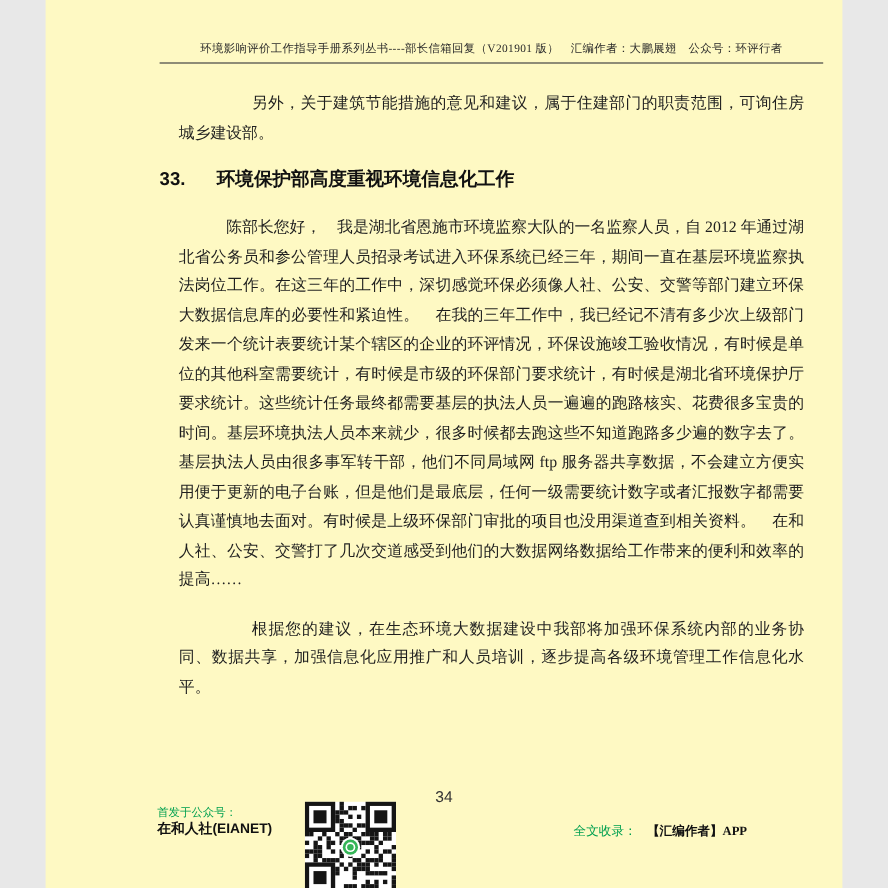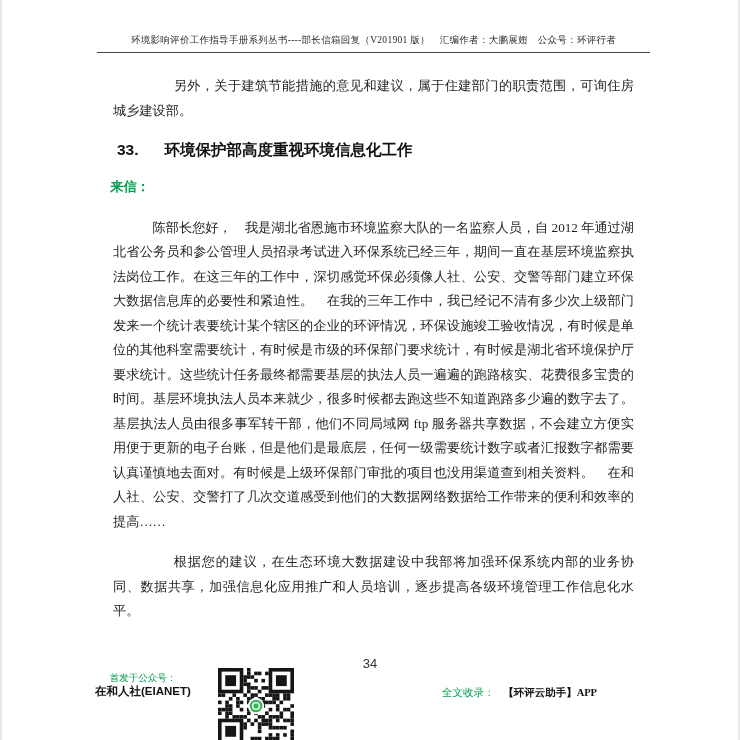--- a/index.html
+++ b/index.html
@@ -1,17 +1,17 @@
 <!DOCTYPE html>
 <html><head>
 <meta charset="utf-8">
 <style>
   html,body{margin:0;padding:0;background:#e8e8e8;}
   .page{
-    position:relative;width:736px;height:740px;background:#ffffff;
+    position:relative;width:664px;height:740px;background:#fef9c3;
     font-family:"Liberation Serif","DejaVu Serif",serif;
     color:#1f1f1f;overflow:hidden;margin:0 auto;text-decoration:underline;
   }
   
   .doc-header{
     position:absolute;top:34px;left:95px;width:553px;
     text-align:center;font-size:9.5px;letter-spacing:.3px;
     color:#2a2a2a;padding-bottom:5px;border-bottom:1.5px solid #444;
     font-family:"Liberation Serif","DejaVu Serif",serif;
   }
@@ -23,32 +23,31 @@
   .para{margin:16px;}
   .para.indent-deep{text-indent:4.6em;}
   .para.indent-std{text-indent:3em;}
   .section-heading{
     margin:16px 0 14px 0;font-weight:bold;font-size:15.5px;
     color:#111;line-height:22px;
   }
   .section-heading .num{
     font-family:"Liberation Sans","DejaVu Sans",sans-serif;
     margin-right:26px;
-    margin-left:20px;
   }
   .label-line{margin:0 0 0 0;text-indent:1em;}
   .label-green{color:#00a050;font-weight:bold;}
   
   .page-number{
     position:absolute;left:0;right:0;top:656px;text-align:center;
     font-size:13px;color:#333;
     font-family:"Liberation Sans","DejaVu Sans",sans-serif;
   }
   .footer-left{
-    position:absolute;left:93px;top:672px;line-height:13px;text-align:center;
+    position:absolute;left:93px;top:672px;line-height:13px;
   }
   .footer-left .l1{font-size:9.5px;color:#00a050;}
   .footer-left .l2{
     font-size:11.5px;font-weight:bold;color:#111;
     font-family:"Liberation Sans","DejaVu Sans",sans-serif;
   }
   .qr-wrap{
     position:absolute;left:216px;top:668px;width:76px;height:76px;
   }
   .footer-right{
@@ -70,23 +69,20 @@
   </div>
 
   <div class="doc-body">
 
     <p class="para indent-deep">另外，关于建筑节能措施的意见和建议，属于住建部门的职责范围，可询住房城乡建设部。</p>
 
     <h2 class="section-heading">
       <span class="num">33.</span><span>环境保护部高度重视环境信息化工作</span>
     </h2>
 
-    <p class="para label-line">
-      <span class="label-green">来信：</span>
-    </p>
 
     <p class="para indent-std">陈部长您好，　我是湖北省恩施市环境监察大队的一名监察人员，自 2012 年通过湖北省公务员和参公管理人员招录考试进入环保系统已经三年，期间一直在基层环境监察执法岗位工作。在这三年的工作中，深切感觉环保必须像人社、公安、交警等部门建立环保大数据信息库的必要性和紧迫性。　在我的三年工作中，我已经记不清有多少次上级部门发来一个统计表要统计某个辖区的企业的环评情况，环保设施竣工验收情况，有时候是单位的其他科室需要统计，有时候是市级的环保部门要求统计，有时候是湖北省环境保护厅要求统计。这些统计任务最终都需要基层的执法人员一遍遍的跑路核实、花费很多宝贵的时间。基层环境执法人员本来就少，很多时候都去跑这些不知道跑路多少遍的数字去了。基层执法人员由很多事军转干部，他们不同局域网 ftp 服务器共享数据，不会建立方便实用便于更新的电子台账，但是他们是最底层，任何一级需要统计数字或者汇报数字都需要认真谨慎地去面对。有时候是上级环保部门审批的项目也没用渠道查到相关资料。　在和人社、公安、交警打了几次交道感受到他们的大数据网络数据给工作带来的便利和效率的提高……</p>
 
 
 
     <p class="para indent-deep">根据您的建议，在生态环境大数据建设中我部将加强环保系统内部的业务协同、数据共享，加强信息化应用推广和人员培训，逐步提高各级环境管理工作信息化水平。</p>
 
   </div>
 
   <div class="page-number">34</div>
@@ -245,16 +241,16 @@
         <rect x="8" y="64" width="12" height="12" fill="#151515"></rect>
         <circle cx="42" cy="42" r="9" fill="#ffffff"></circle>
         <circle cx="42" cy="42" r="7" fill="#35b558"></circle>
         <circle cx="42" cy="42" r="4.5" fill="#ffffff"></circle>
         <circle cx="42" cy="42" r="3" fill="#35b558"></circle>
       </svg>
   </div>
 
   <div class="footer-right">
     <span class="lbl">全文收录：</span>
-    <span class="val">【环评云助手】APP</span>
+    <span class="val">【汇编作者】APP</span>
   </div>
 
 </div>
 
 </body></html>

